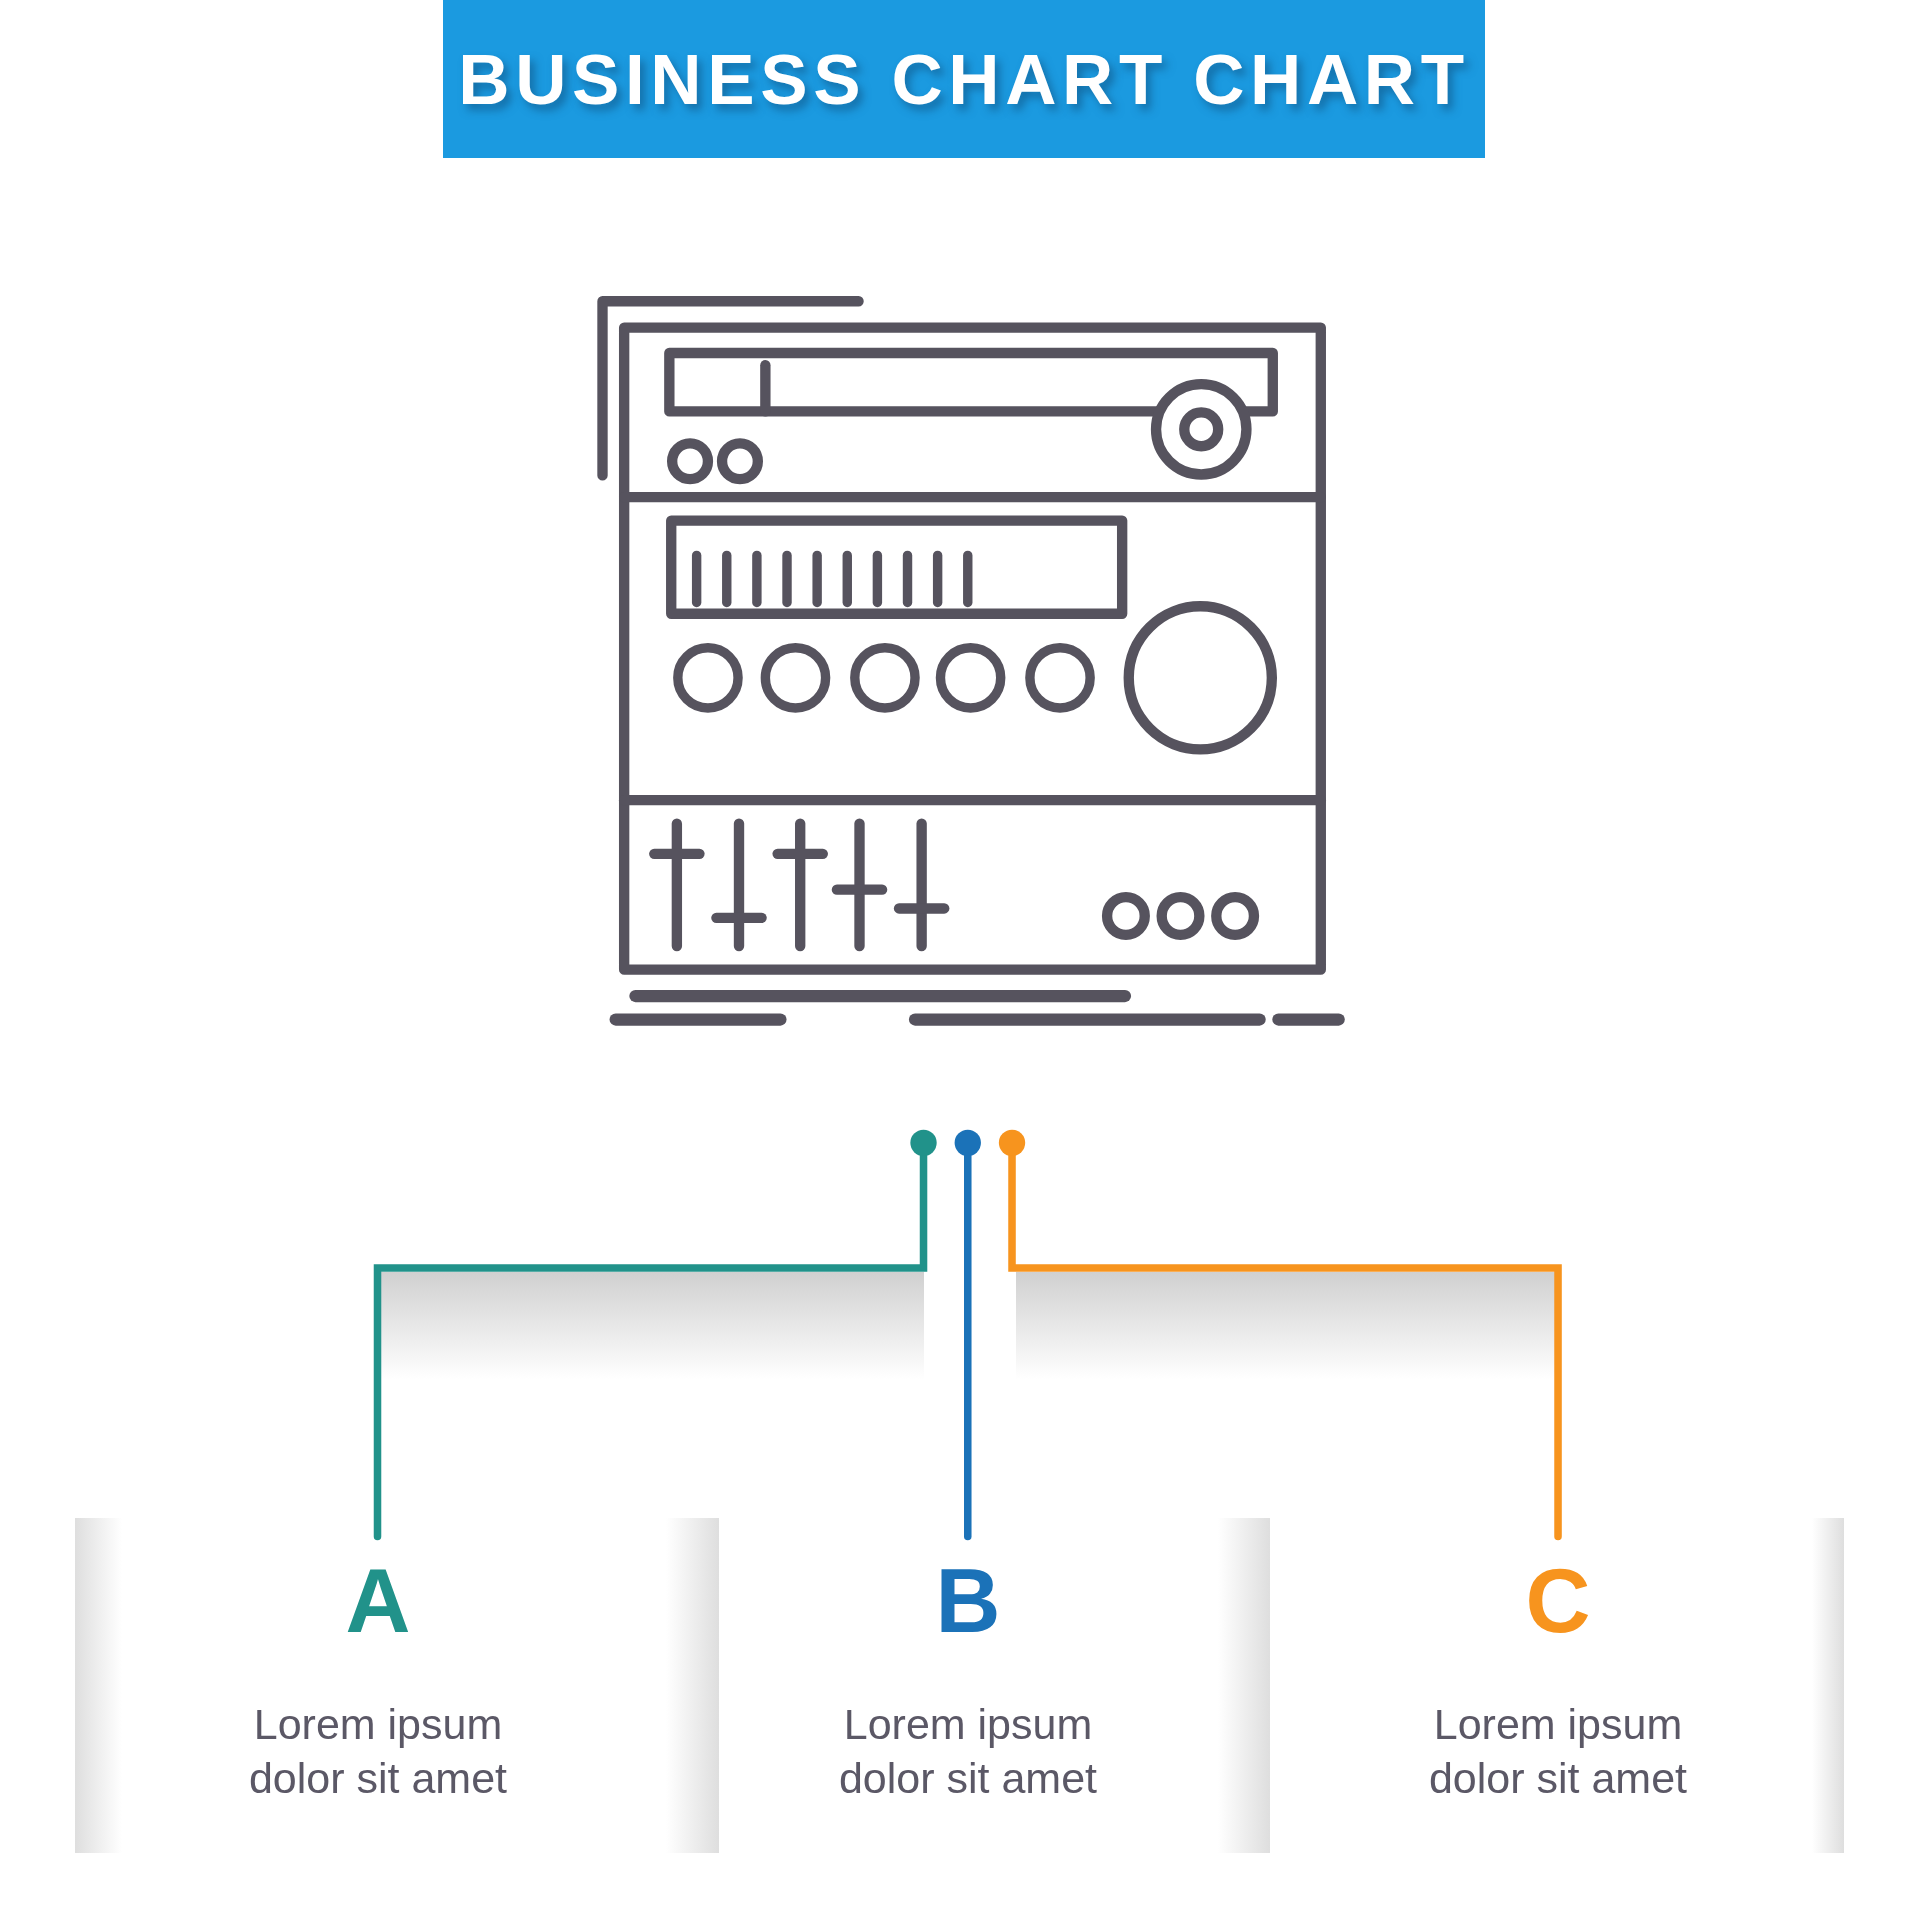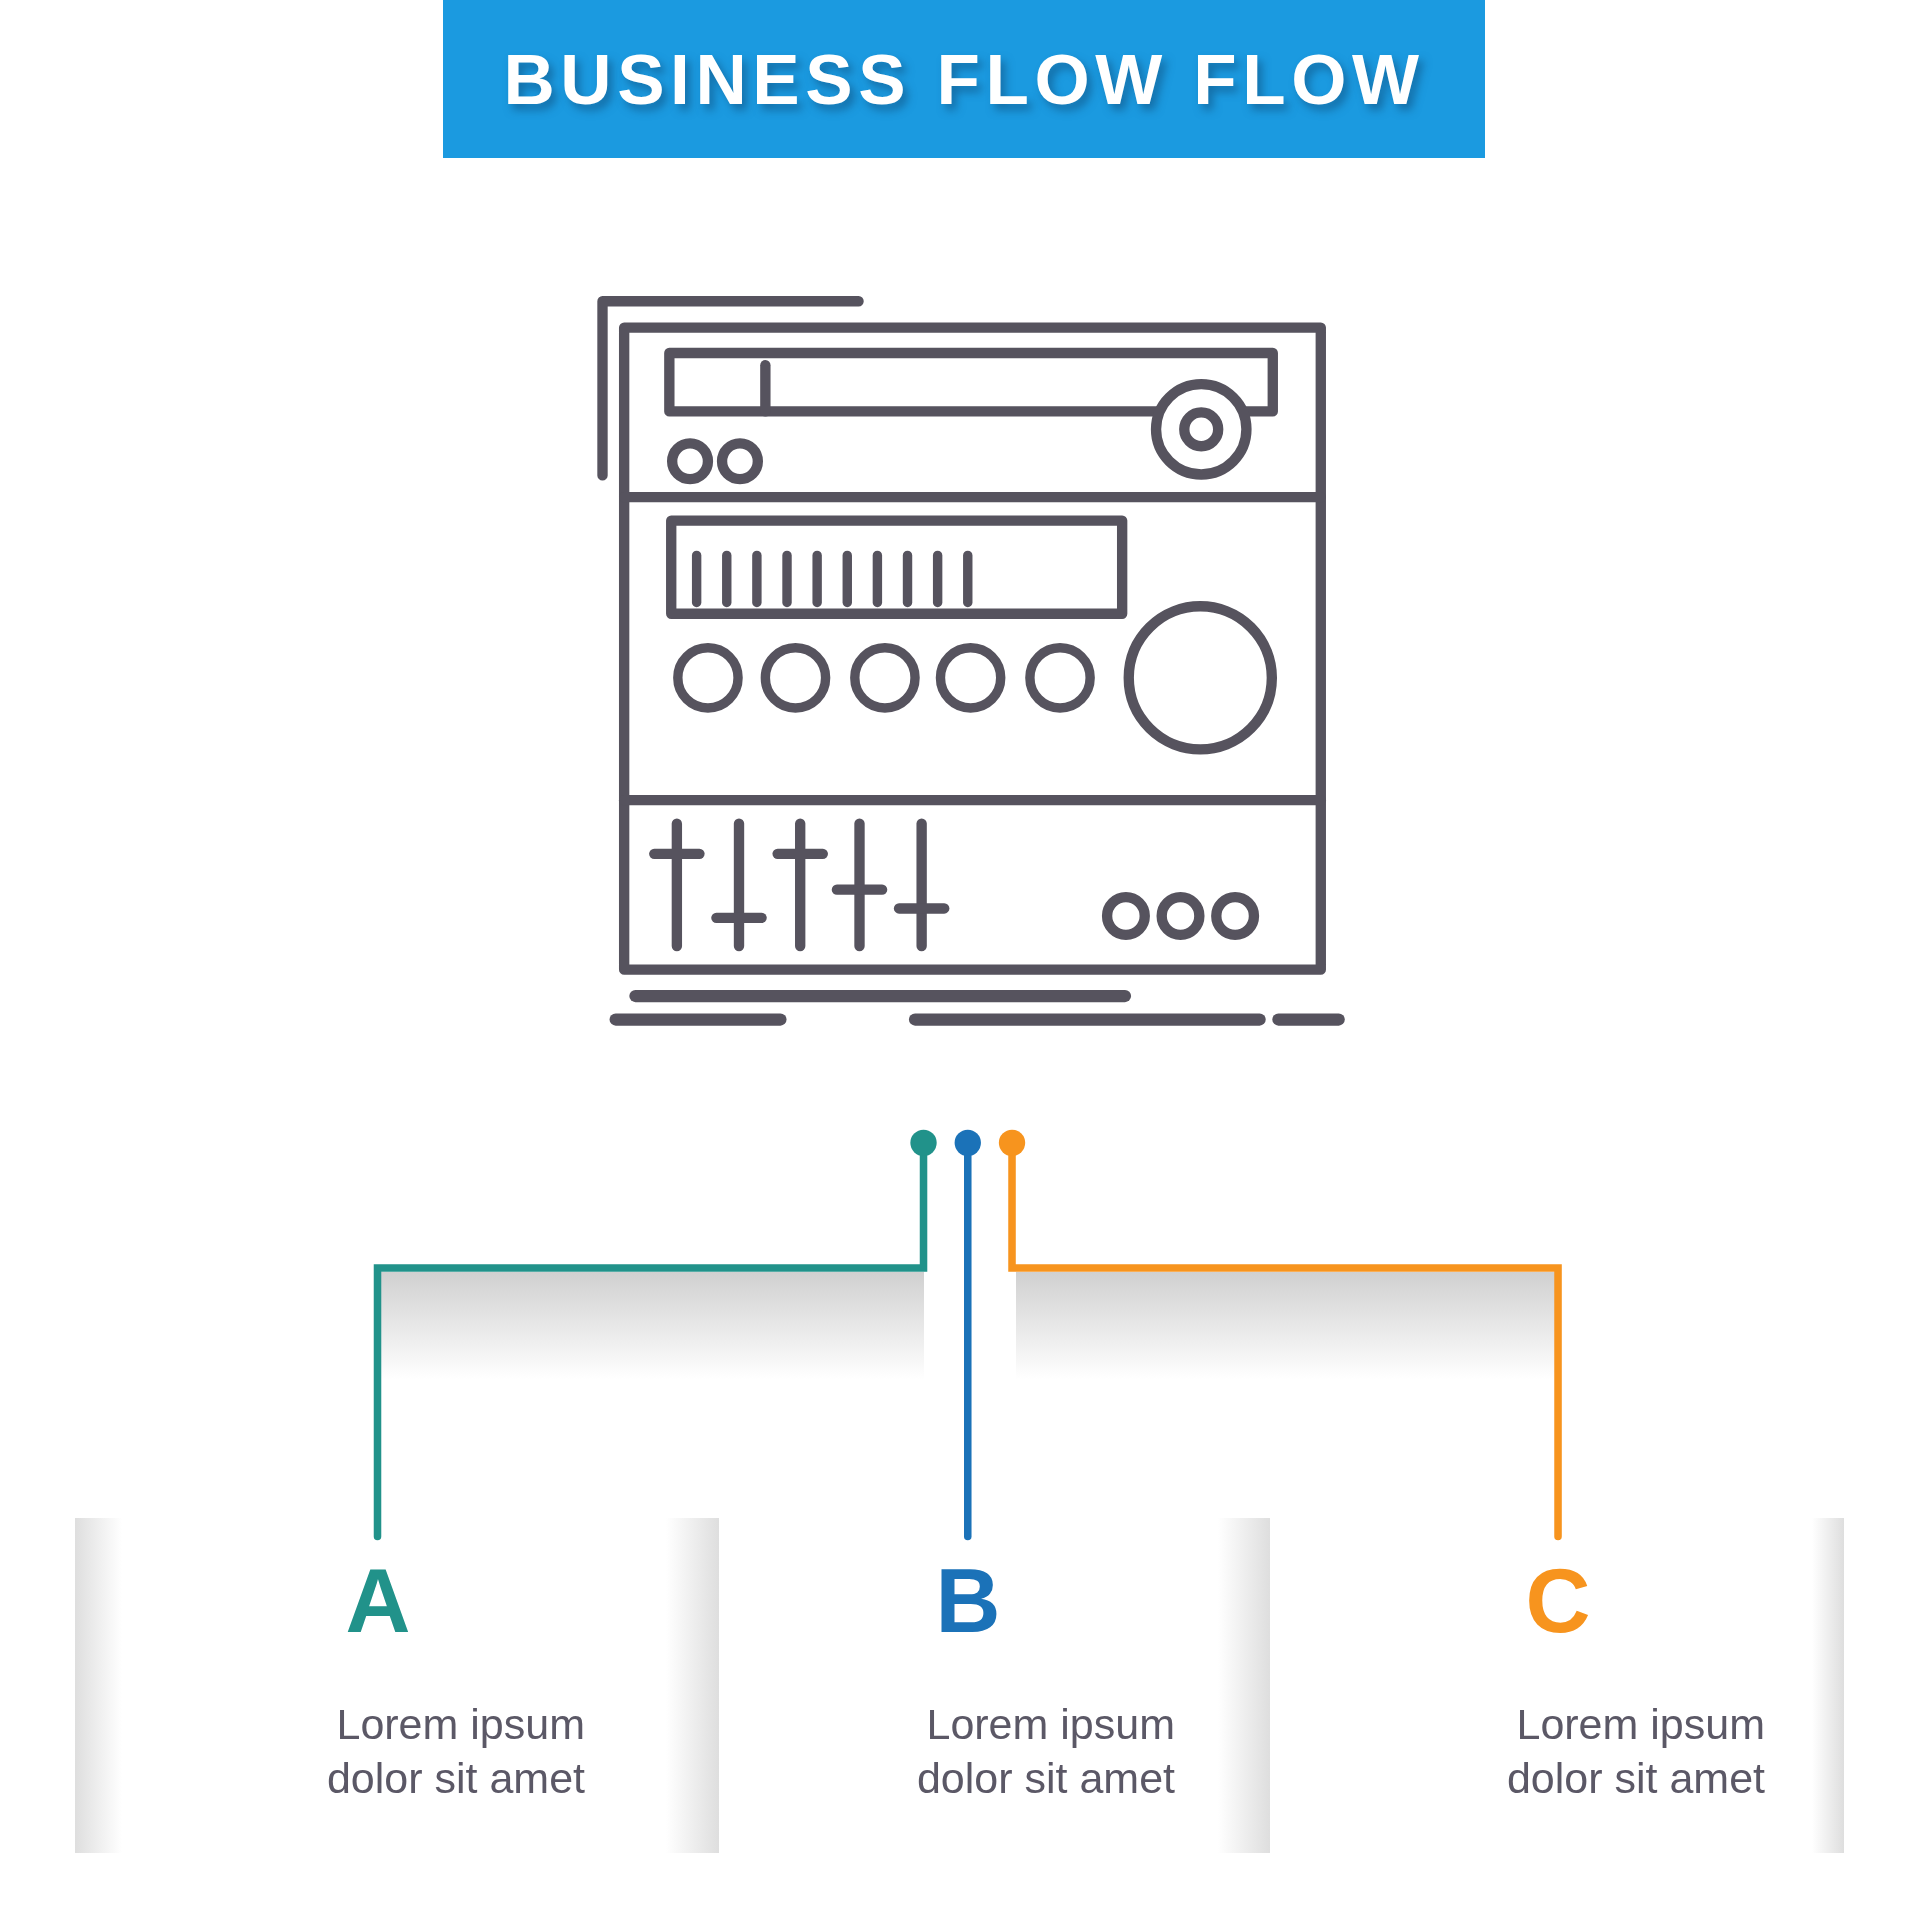--- a/index.html
+++ b/index.html
@@ -53,29 +53,29 @@
   }
   .letter-a { left:378px;  color:var(--teal,#21928a); }
   .letter-b { left:968px; color:var(--blue,#1b72b8); }
   .letter-c { left:1558px; color:var(--orange,#f7941e); }
   .lorem {
     position:absolute; top:1697px; transform:translateX(-50%);
     width:414px; text-align:center;
     font-size:43px; line-height:54px; color:var(--text,#5b5866);
   }
   .lorem-a { left:378px; } .lorem-b { left:968px; } .lorem-c { left:1558px; }
-  .lorem span { display:block;text-align:right; }
+  .lorem span { display:block; }
 </style>
 </head>
 <body>
 
 <div class="page">
 
   <div class="banner">
-    <div class="banner-title">BUSINESS FLOW FLOW</div>
+    <div class="banner-title">BUSINESS CHART CHART</div>
   </div>
 
   <div class="shade shade-a"></div>
   <div class="shade shade-c"></div>
 
   <div class="strip strip-a  strip-dark-left"></div>
   <div class="strip strip-b  strip-dark-right"></div>
   <div class="strip strip-cl strip-dark-right"></div>
   <div class="strip strip-cr strip-dark-right"></div>
 

